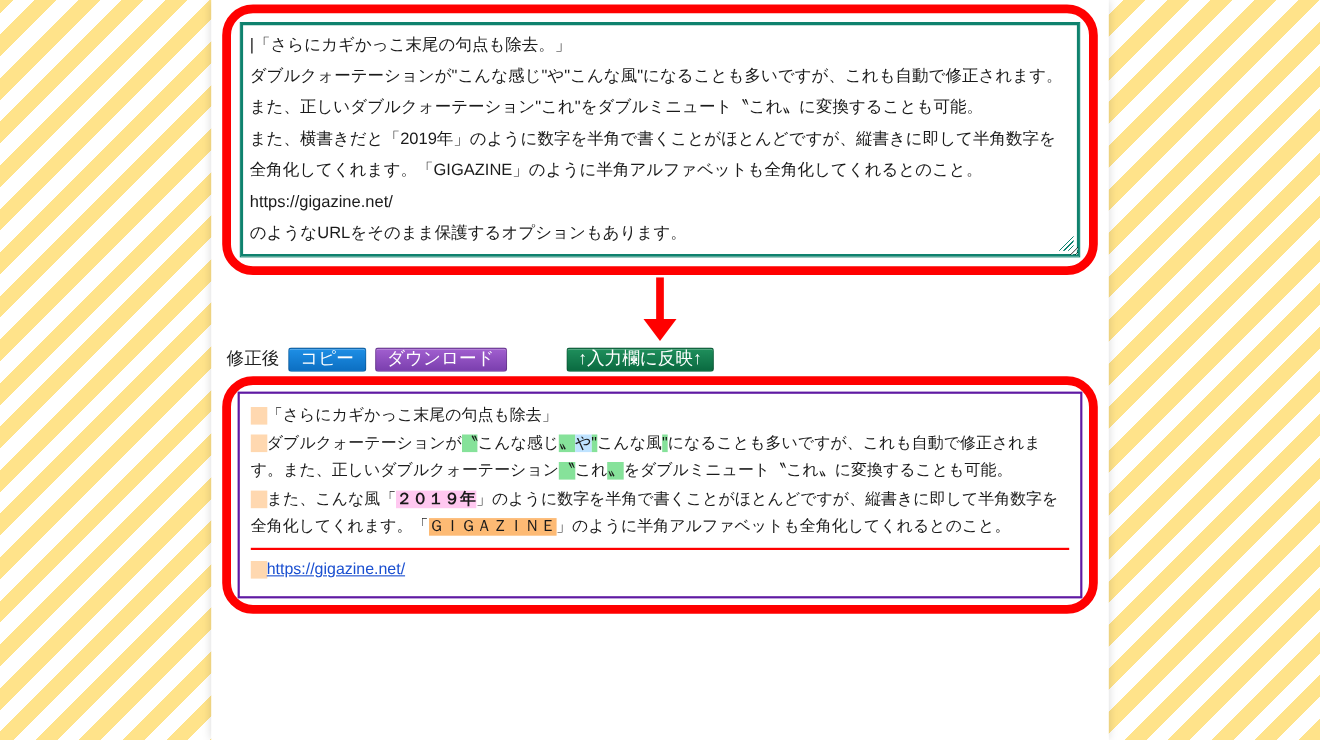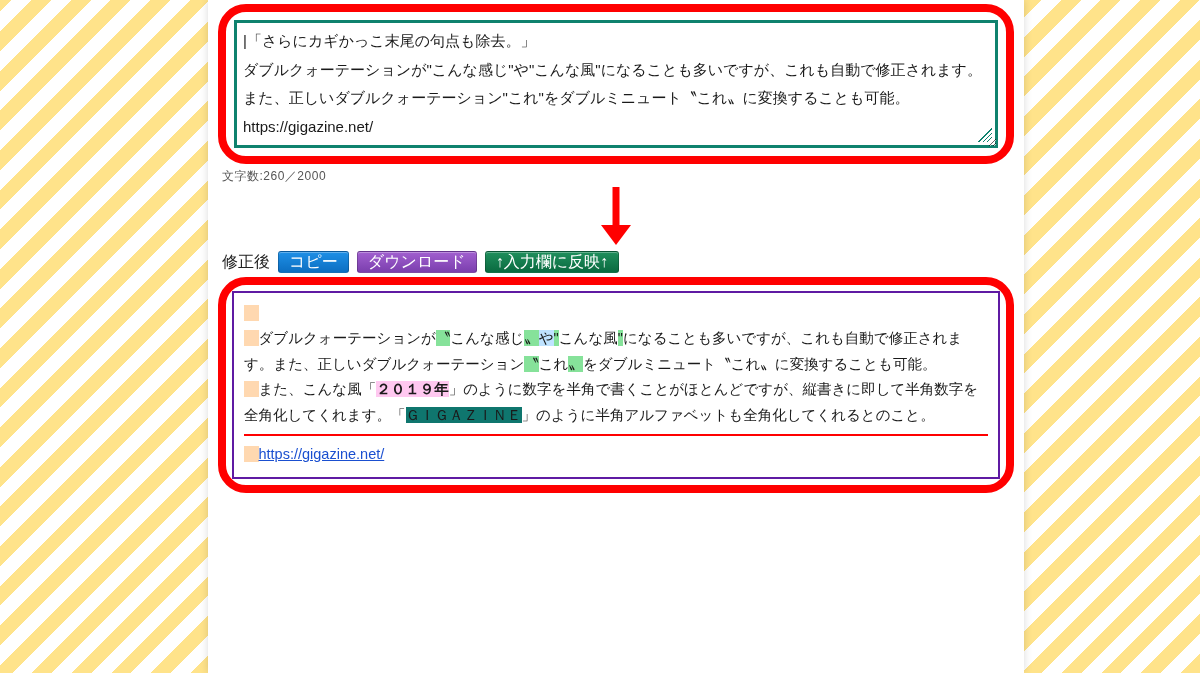--- a/index.html
+++ b/index.html
@@ -9,21 +9,21 @@
     background:
       repeating-linear-gradient(
         -45deg,
         #ffe38a 0px, #ffe38a 14px,
         #ffffff 14px, #ffffff 28px
       );
     position: relative;
   }
   .content-card {
     position: absolute;
-    left: 208px;
+    left: 192px;
     top: 0;
     width: 816px;
     height: 673px;
     background: #ffffff;
     box-shadow: 0 0 8px rgba(0,0,0,0.15);
     padding: 0 10px 0 10px;
   }
 
   
   .input-frame {
@@ -88,21 +88,21 @@
     font-size: 16px;
     color: #fff;
     border-radius: 3px;
     border: 1px solid rgba(0,0,0,0.2);
     cursor: pointer;
     user-select: none;
     box-shadow: inset 0 1px 0 rgba(255,255,255,0.3);
   }
   .btn-copy    { background: linear-gradient(#1e8fe6, #0c6fc2); }
   .btn-dl      { background: linear-gradient(#a15fcf, #7b3fae); }
-  .btn-reflect { background: linear-gradient(#1f8f5c, #0a6a40); }
+  .btn-reflect { background: linear-gradient(#1f8f5c, #0a6a40); margin-left: 46px; }
 
   
   .output-frame {
     position: relative;
     border: 8px solid #ff0000;
     border-radius: 28px;
     padding: 6px;
   }
   .output-inner {
     border: 2px solid #5f1aa3;
@@ -117,60 +117,61 @@
     border: none;
     border-top: 2px solid #ff0000;
     margin: 6px 0 6px 0;
   }
 
   
   .hl-orange { background: #ffd8b0; }
   .hl-green  { background: #86e29a; }
   .hl-blue   { background: #bfe3ff; }
   .hl-pink   { background: #ffc8f0; font-weight: bold; }
-  .hl-yellow { background: #0f766e; }
+  .hl-yellow { background: #fdba74; }
 
   .url-link { color: #1a4fd0; text-decoration: underline; }
 
 </style>
 </head>
 <body>
 
 <div class="content-card">
 
   <div class="input-frame">
     <div class="input-inner">
       <p>|「さらにカギかっこ末尾の句点も除去。」</p>
       <p>ダブルクォーテーションが"こんな感じ"や"こんな風"になることも多いですが、これも自動で修正されます。また、正しいダブルクォーテーション"これ"をダブルミニュート〝これ〟に変換することも可能。</p>
+      <p>また、横書きだと「2019年」のように数字を半角で書くことがほとんどですが、縦書きに即して半角数字を全角化してくれます。「GIGAZINE」のように半角アルファベットも全角化してくれるとのこと。</p>
       <p></p>
       <p>https://gigazine.net/</p>
+      <p>のようなURLをそのまま保護するオプションもあります。</p>
     </div>
     <div class="resize-grip"></div>
   </div>
-  <div class="char-count">文字数:260／2000</div>
 
   <div class="arrow">
     <svg width="40" height="60" viewBox="0 0 40 60">
       <line x1="20" y1="0" x2="20" y2="40" stroke="#ff0000" stroke-width="7"></line>
       <polygon points="20,58 5,38 35,38" fill="#ff0000"></polygon>
     </svg>
   </div>
 
   <div class="after-header">
     <span class="after-label">修正後</span>
     <span class="btn btn-copy">コピー</span>
     <span class="btn btn-dl">ダウンロード</span>
     <span class="btn btn-reflect">↑入力欄に反映↑</span>
   </div>
 
   <div class="output-frame">
     <div class="output-inner">
 
       <p>
-        <span class="hl-orange">　</span>
+        <span class="hl-orange">　</span><span>「さらにカギかっこ末尾の句点も除去」</span>
       </p>
 
       <p>
         <span class="hl-orange">　</span><span>ダブルクォーテーションが</span><span class="hl-green">〝</span><span>こんな感じ</span><span class="hl-green">〟</span><span class="hl-blue">や</span><span class="hl-green">"</span><span>こんな風</span><span class="hl-green">"</span><span>になることも多いですが、これも自動で修正されます。また、正しいダブルクォーテーション</span><span class="hl-green">〝</span><span>これ</span><span class="hl-green">〟</span><span>をダブルミニュート〝これ〟に変換することも可能。</span>
       </p>
 
       <p>
         <span class="hl-orange">　</span><span>また、こんな風「</span><span class="hl-pink">２０１９年</span><span>」のように数字を半角で書くことがほとんどですが、縦書きに即して半角数字を全角化してくれます。「</span><span class="hl-yellow">ＧＩＧＡＺＩＮＥ</span><span>」のように半角アルファベットも全角化してくれるとのこと。</span>
       </p>
 

